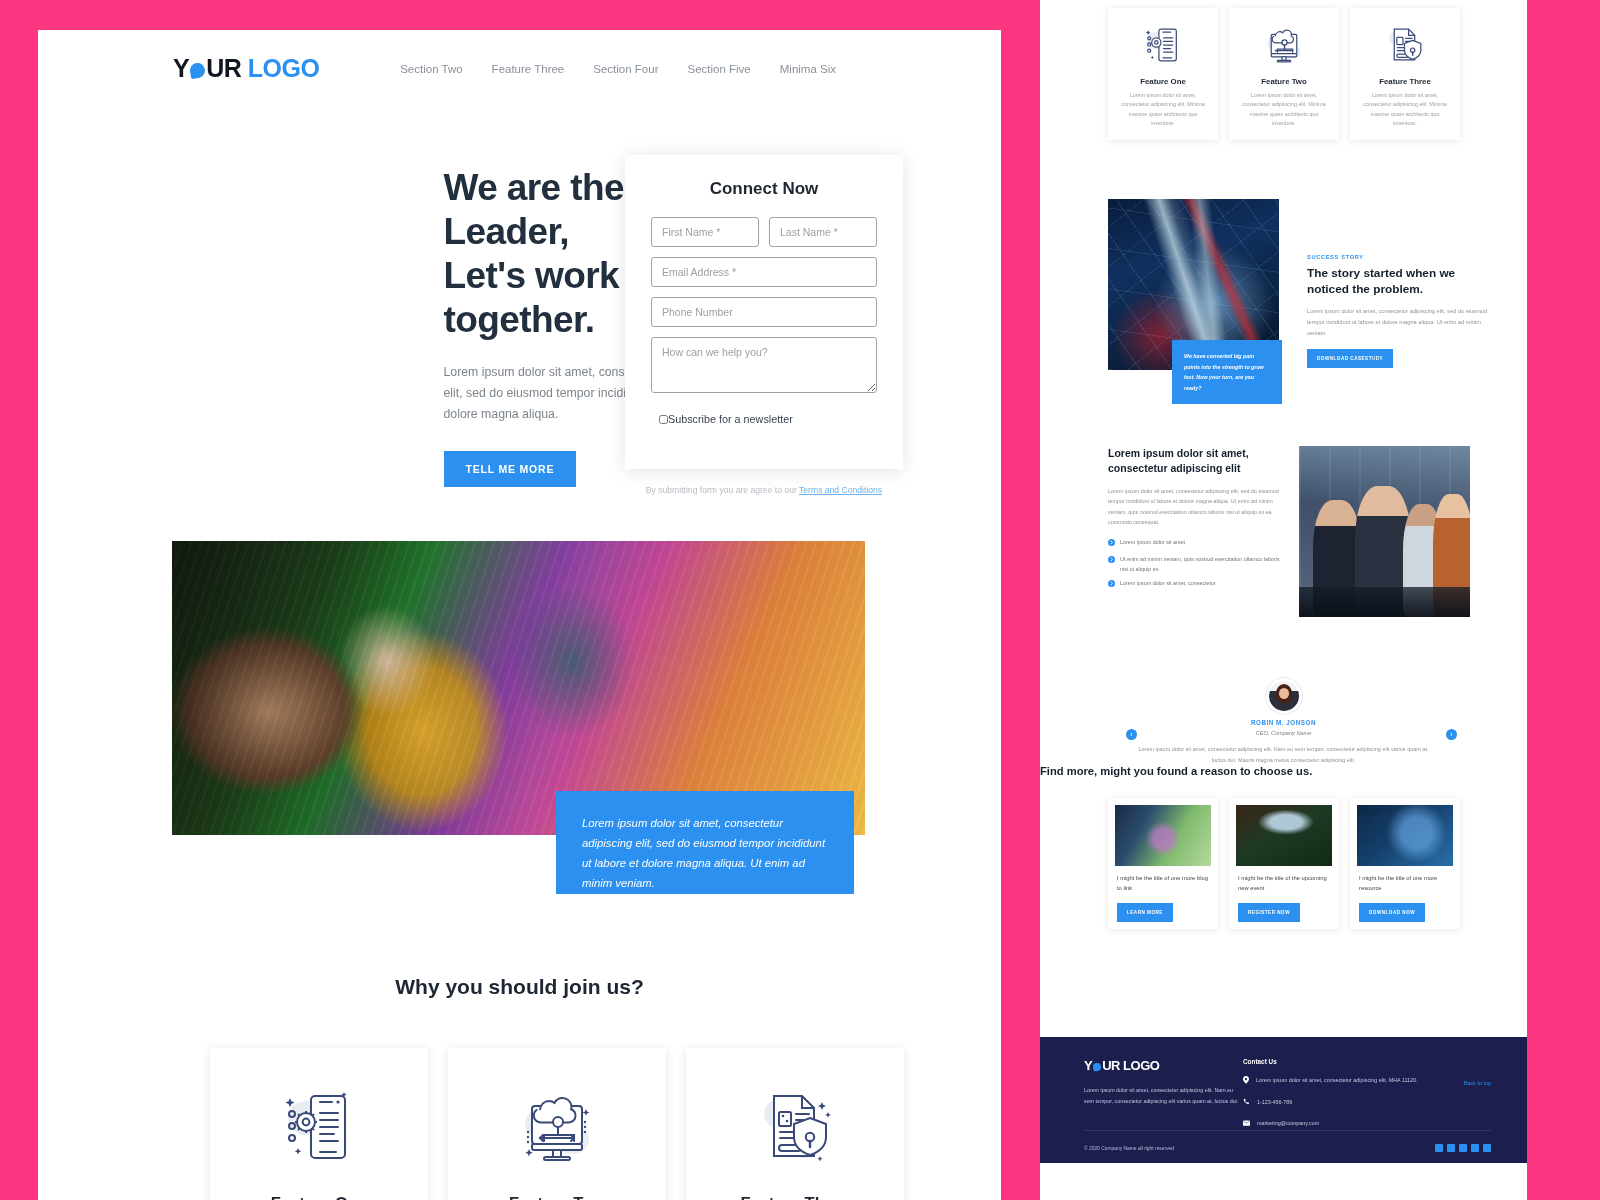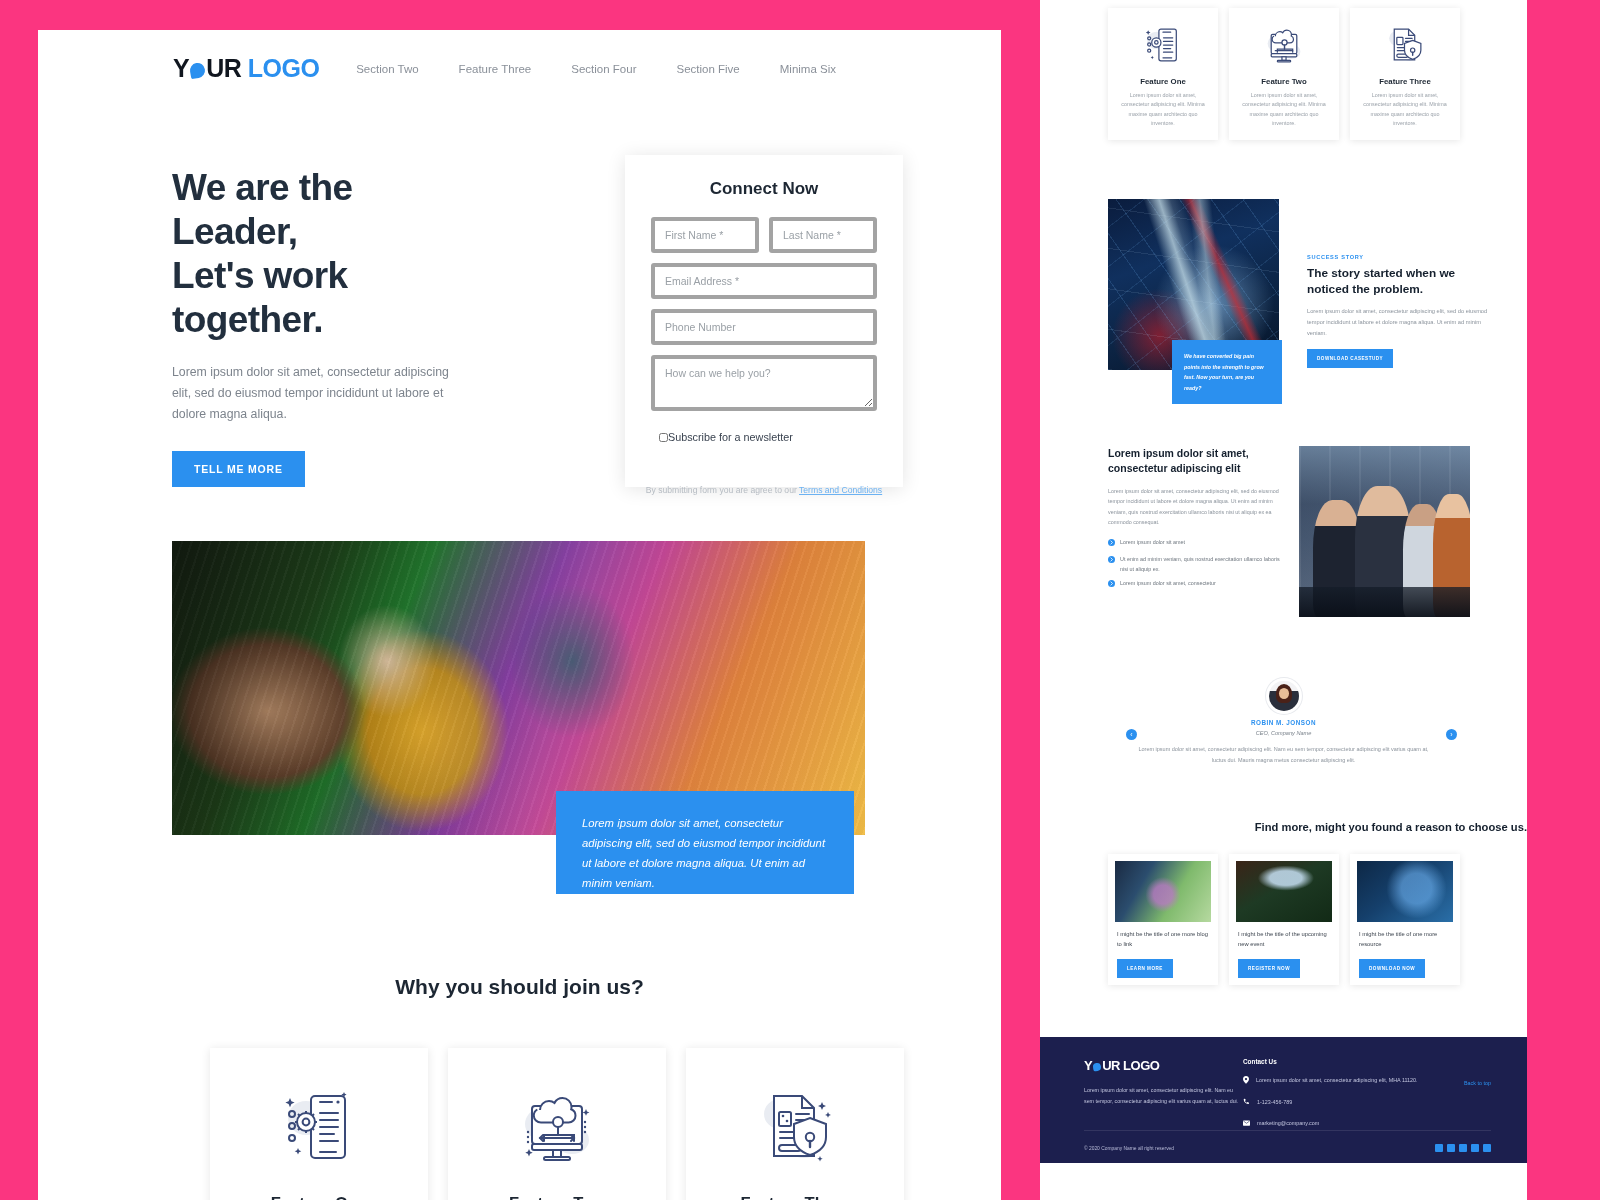--- a/index.html
+++ b/index.html
@@ -37,31 +37,32 @@
   .logo .o-dot {
     display: inline-block;
     width: 15px; height: 15px;
     background: #2b90ef;
     border-radius: 50% 50% 50% 2px;
     transform: rotate(-10deg);
     position: relative;
     top: 1px;
     margin: 0 1px;
   }
-  .nav-links { display: flex; gap: 40px; padding-right: 130px; }
+  .nav-links { display: flex; gap: 29px; padding-right: 130px; }
   .nav-links a {
     color: #8a9099;
     font-size: 11.5px;
     text-decoration: none;
     white-space: nowrap;
   }
 
   .hero {
     display: flex;
     padding: 55px 0 0 0;
+    justify-content: center;
   }
   .hero-left { width: 420px; padding-left: 134px; }
   .hero-title {
     font-size: 37px;
     line-height: 1.19;
     font-weight: 700;
     color: #222f3e;
     letter-spacing: -0.6px;
     margin-top: 28px;
   }
@@ -98,21 +99,21 @@
   .form-title {
     text-align: center;
     font-size: 17px;
     font-weight: 700;
     color: #1d2733;
     margin-bottom: 18px;
   }
   .form-row { display: flex; gap: 10px; }
   .form-card input[type="text"], .form-card textarea {
     width: 100%;
-    border: 4px solid #a3a3a3;
+    border: 1px solid #a3a3a3;
     border-radius: 3px;
     padding: 8px 10px;
     font-size: 10.5px;
     color: #555;
     font-family: inherit;
     margin-bottom: 10px;
     outline: none;
     background: #fff;
   }
   .form-card input::placeholder, .form-card textarea::placeholder { color: #9aa0a6; }
@@ -457,22 +458,21 @@
     font-size: 7px;
     line-height: 11px;
     text-align: center;
     cursor: pointer;
   }
   .t-arrow.left { left: 86px; }
   .t-arrow.right { right: 70px; }
 
   
   .findmore-head {
-    margin-top: 56px;
-    text-align: right;
+    text-align: left;
     font-size: 11.2px;
     font-weight: 700;
     color: #15202e;
   }
   .card-grid {
     display: flex;
     gap: 11px;
     padding: 21px 0 0 68px;
   }
   .mini-card {

